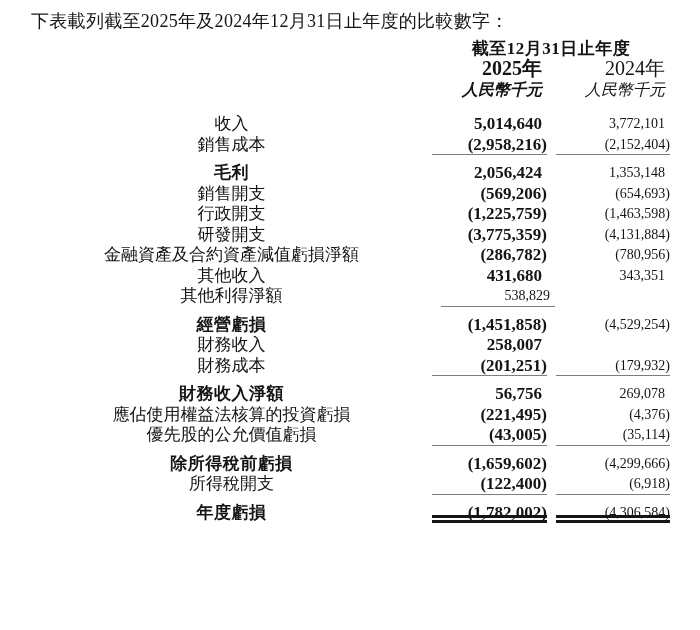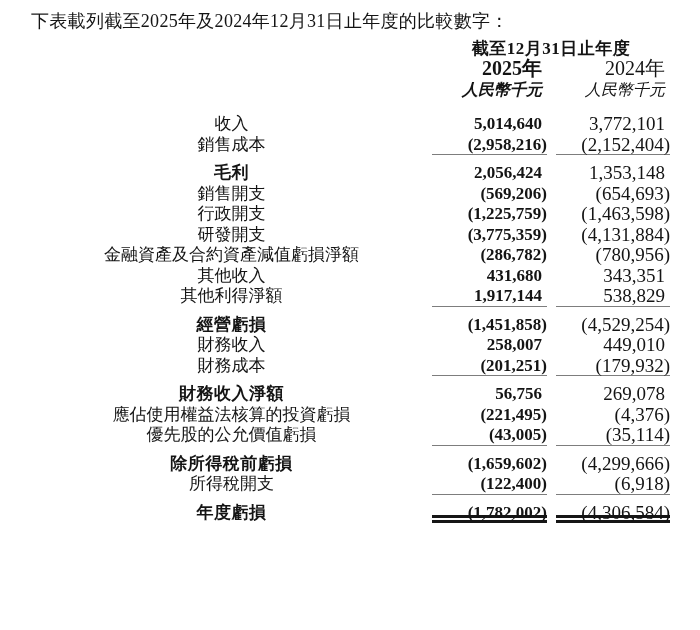--- a/index.html
+++ b/index.html
@@ -59,21 +59,21 @@
 
   .rows { margin-top: 14px; }
   .row {
     height: 20.5px;
     line-height: 20.5px;
     font-size: 17px;
   }
   .row .lab { white-space: nowrap; }
   .row.gap { margin-top: 8px; }
   .row .c1 { font-weight: bold; font-size: 17px; }
-  .row .c2 { font-size: 19px; }
+  .row .c2 { font-size: 14px; }
   .row.bold-label .lab { font-weight: bold; letter-spacing: 0.5px; }
   .row.rule-single .c1,
   .row.rule-single .c2 {
     border-bottom: 1.5px solid #7d7d7d;
   }
   .row.rule-double .c1,
   .row.rule-double .c2 {
     height: 20.5px;
     padding-bottom: 10px;
     border-bottom: 8px double #161616;
@@ -141,32 +141,30 @@
           <div class="c1">(286,782)</div>
           <div class="c2">(780,956)</div>
         </div>
         <div class="row">
           <div class="lab">其他收入</div>
           <div class="c1 pad">431,680</div>
           <div class="c2 pad">343,351</div>
         </div>
         <div class="row rule-single">
           <div class="lab">其他利得淨額</div>
-          <div class="c1 pad">1,917,144</div>
           <div class="c2 pad">538,829</div>
         </div>
         <div class="row gap bold-label">
           <div class="lab">經營虧損</div>
           <div class="c1">(1,451,858)</div>
           <div class="c2">(4,529,254)</div>
         </div>
         <div class="row">
           <div class="lab">財務收入</div>
           <div class="c1 pad">258,007</div>
-          <div class="c2 pad">449,010</div>
         </div>
         <div class="row rule-single">
           <div class="lab">財務成本</div>
           <div class="c1">(201,251)</div>
           <div class="c2">(179,932)</div>
         </div>
         <div class="row gap bold-label">
           <div class="lab">財務收入淨額</div>
           <div class="c1 pad">56,756</div>
           <div class="c2 pad">269,078</div>

